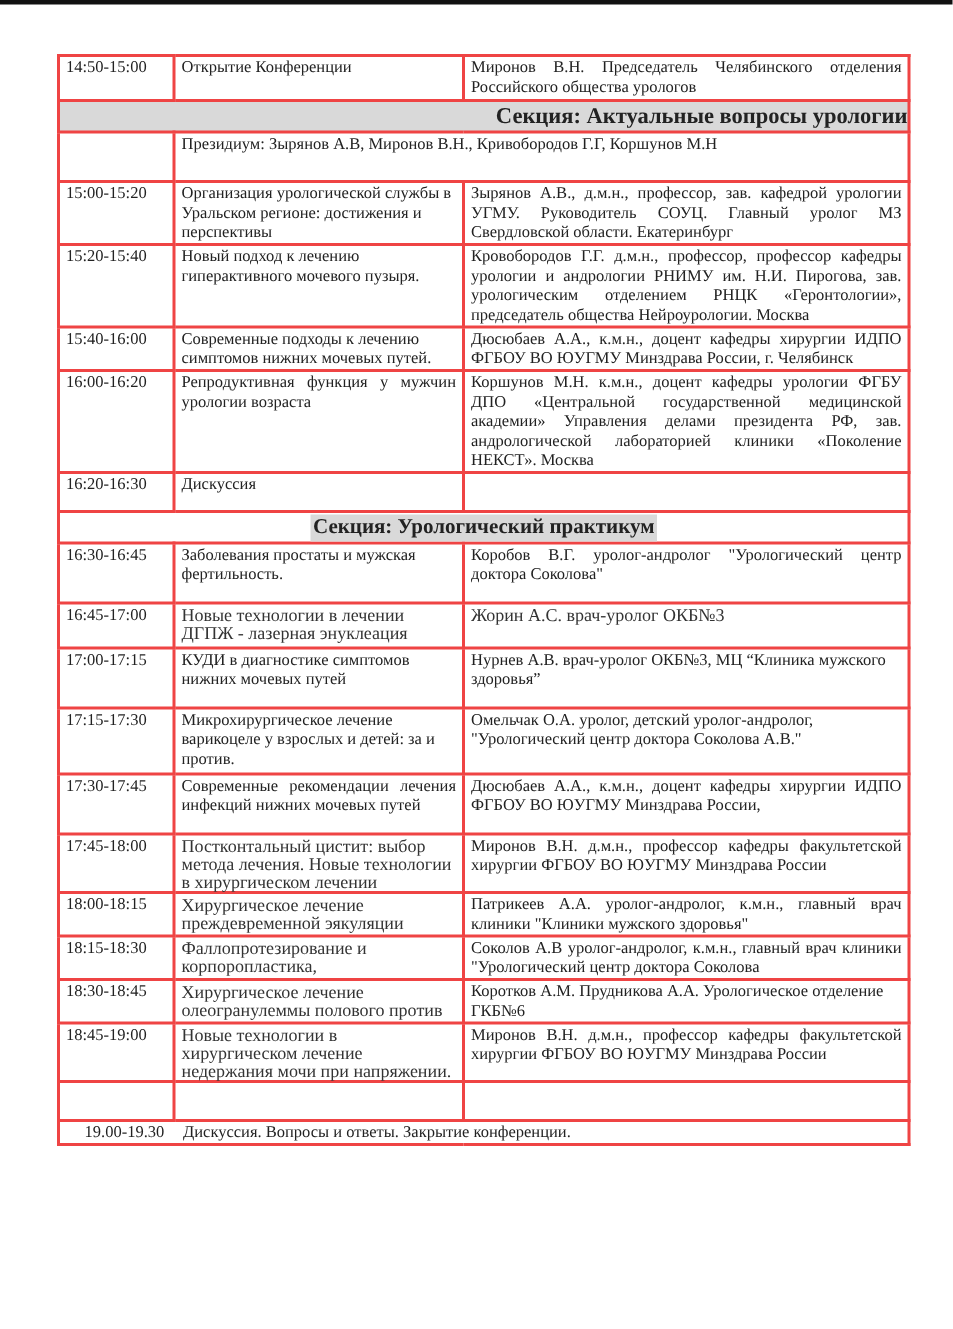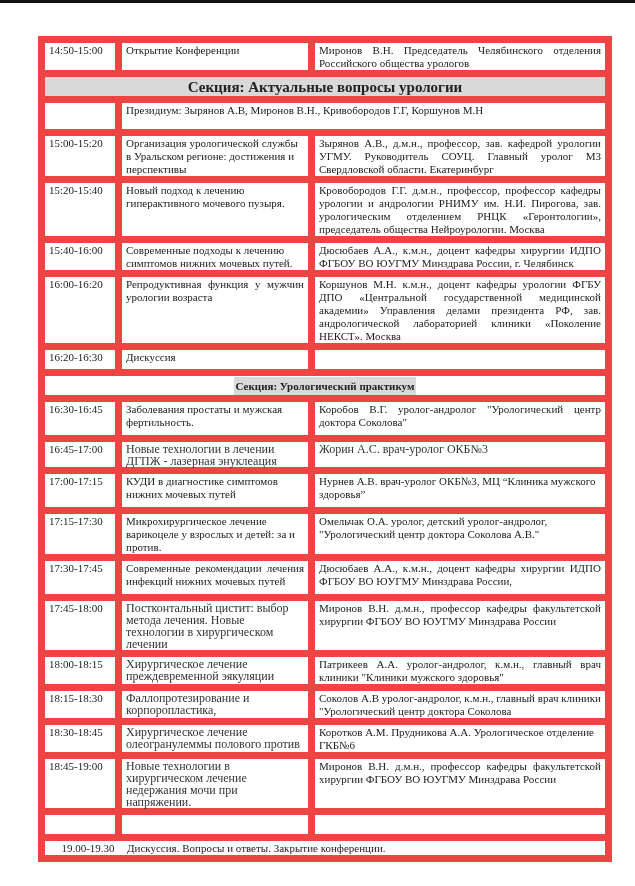--- a/index.html
+++ b/index.html
@@ -6,28 +6,28 @@
     body {
       width: 635px; height: 886px; background: #ffffff; position: relative; overflow: hidden;
       font-family: "Liberation Serif", "DejaVu Serif", serif; color: #222;
     }
     .topbar { position: absolute; left: 0; top: 0; width: 635px; height: 3px; background: #111; }
     table.prog {
       position: absolute; left: 38px; top: 36px; width: 567px;
       border-collapse: collapse; table-layout: fixed;
       font-size: 11px; line-height: 13px;
     }
-    table.prog td { border: 7px solid #ef4444; vertical-align: top; padding: 1px 4px 0 4px; margin-top: 16px; }
+    table.prog td { border: 2px solid #ef4444; vertical-align: top; padding: 1px 4px 0 4px; margin-top: 16px; }
     col.c-time { width: 77px; }
     col.c-topic { width: 193px; }
     col.c-speaker { width: 297px; }
     td.time { white-space: nowrap; padding-left: 3px; }
     td.spk { text-align: justify; }
-    .sec-row td.sec1 { background: #d9d9d9; text-align: center; font-weight: bold; font-size: 15px; line-height: 18px; padding: 1px 0 0 0; }
-    .sec-title2 { background: #d9d9d9; font-weight: bold; font-size: 11px; line-height: 18px; padding: 0 2px; display: inline-block; }
+    .sec-row td.sec1 { background: #d9d9d9; text-align: right; font-weight: bold; font-size: 15px; line-height: 18px; padding: 1px 0 0 0; }
+    .sec-title2 { background: #d9d9d9; font-weight: bold; font-size: 14px; line-height: 18px; padding: 0 2px; display: inline-block; }
     td.sec2 { text-align: center; padding: 4px 0 0 0; border-bottom: none; }
     td.pres2-l { border-top: none; border-right: none; }
     td.pres2-r { border-top: none; border-left: none; padding-left: 0; }
     .small { font-size: 12px; line-height: 12px; color: #333; }
     td.closing { padding-left: 3px; }
     td.closing span.t { display: inline-block; width: 78px; text-align: center; }
   </style>
 </head>
 <body>
 

